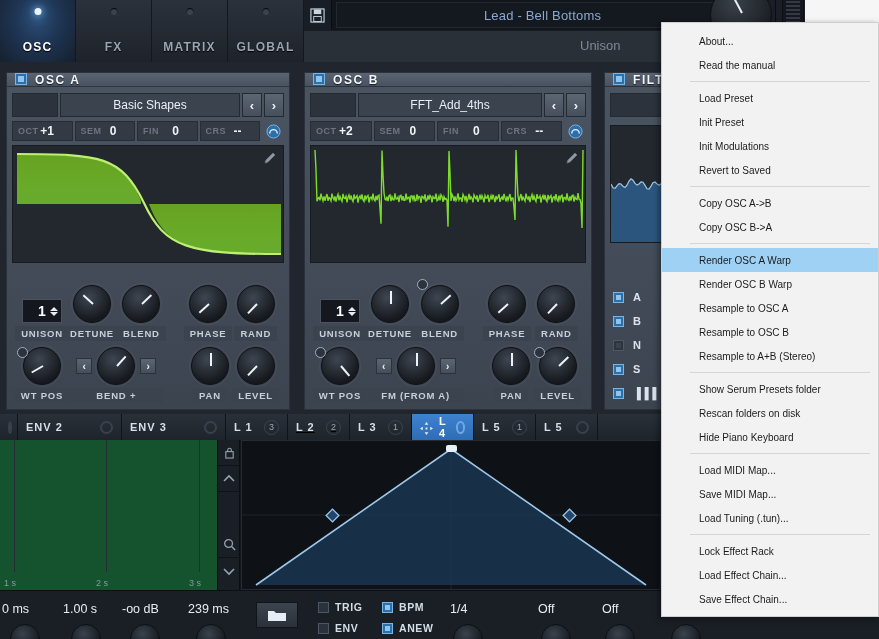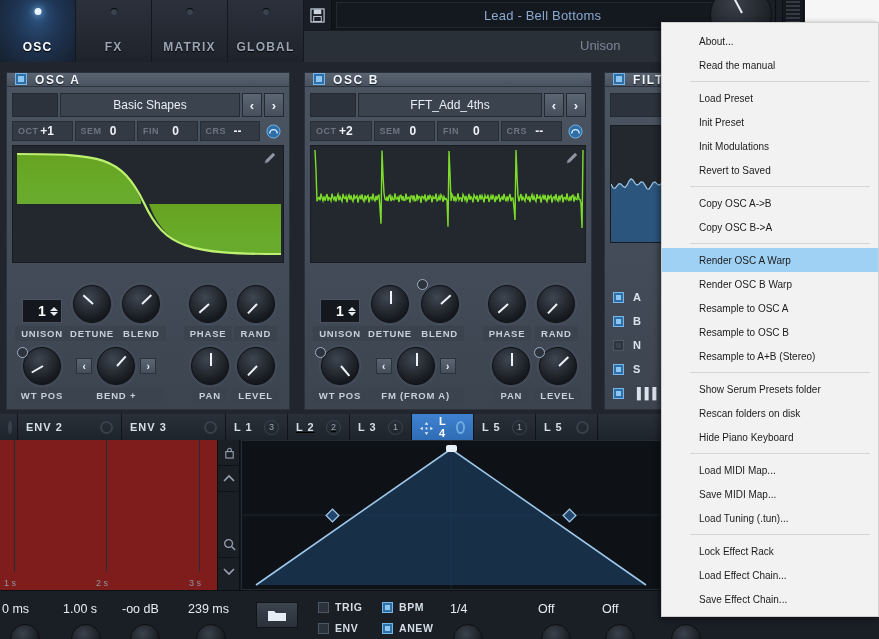--- a/index.html
+++ b/index.html
@@ -146,21 +146,21 @@
   .etab .ering { width: 13px; height: 13px; border-radius: 50%; border: 2px solid #39414c; }
   .etab .enum { width: 15px; height: 15px; border-radius: 50%; border: 1px solid #3b434e;
                 display: flex; align-items: center; justify-content: center; font-size: 9px; color: #99a3b0; }
   .etab.active { background: linear-gradient(#3e82d0,#2f6cb5); }
   .etab.active .etxt { color: #fff; }
   .etab.active .ering { border-color: #6fa9e0; }
   .etab .movecur { width: 13px; height: 13px; opacity: .95; }
 
   
   .editor { position: absolute; left: 0; top: 440px; width: 879px; height: 150px; background: #14181e; }
-  .envpane { position: absolute; left: 0; top: 0; width: 240px; height: 150px; background: #7f1d1d;
+  .envpane { position: absolute; left: 0; top: 0; width: 240px; height: 150px; background: #14532d;
              border-right: 1px solid #0b0e13; }
   .envgrid { position: absolute; inset: 0; }
   .envgrid i { position: absolute; top: 0; bottom: 18px; width: 1px; background: #262c34; }
   .envtick { position: absolute; bottom: 2px; font-size: 9px; color: #8c96a3; }
   .sidebtns { position: absolute; right: 0; top: 0; width: 22px; height: 150px; background: #1a1f26;
               border-left: 1px solid #0b0e13; }
   .sidebtn { width: 22px; height: 26px; display: flex; align-items: center; justify-content: center;
              border-bottom: 1px solid #0f1318; cursor: pointer; }
   .lfopane { position: absolute; left: 241px; top: 0; width: 420px; height: 150px; background: #0e1217;
              border: 1px solid #252b33; }

